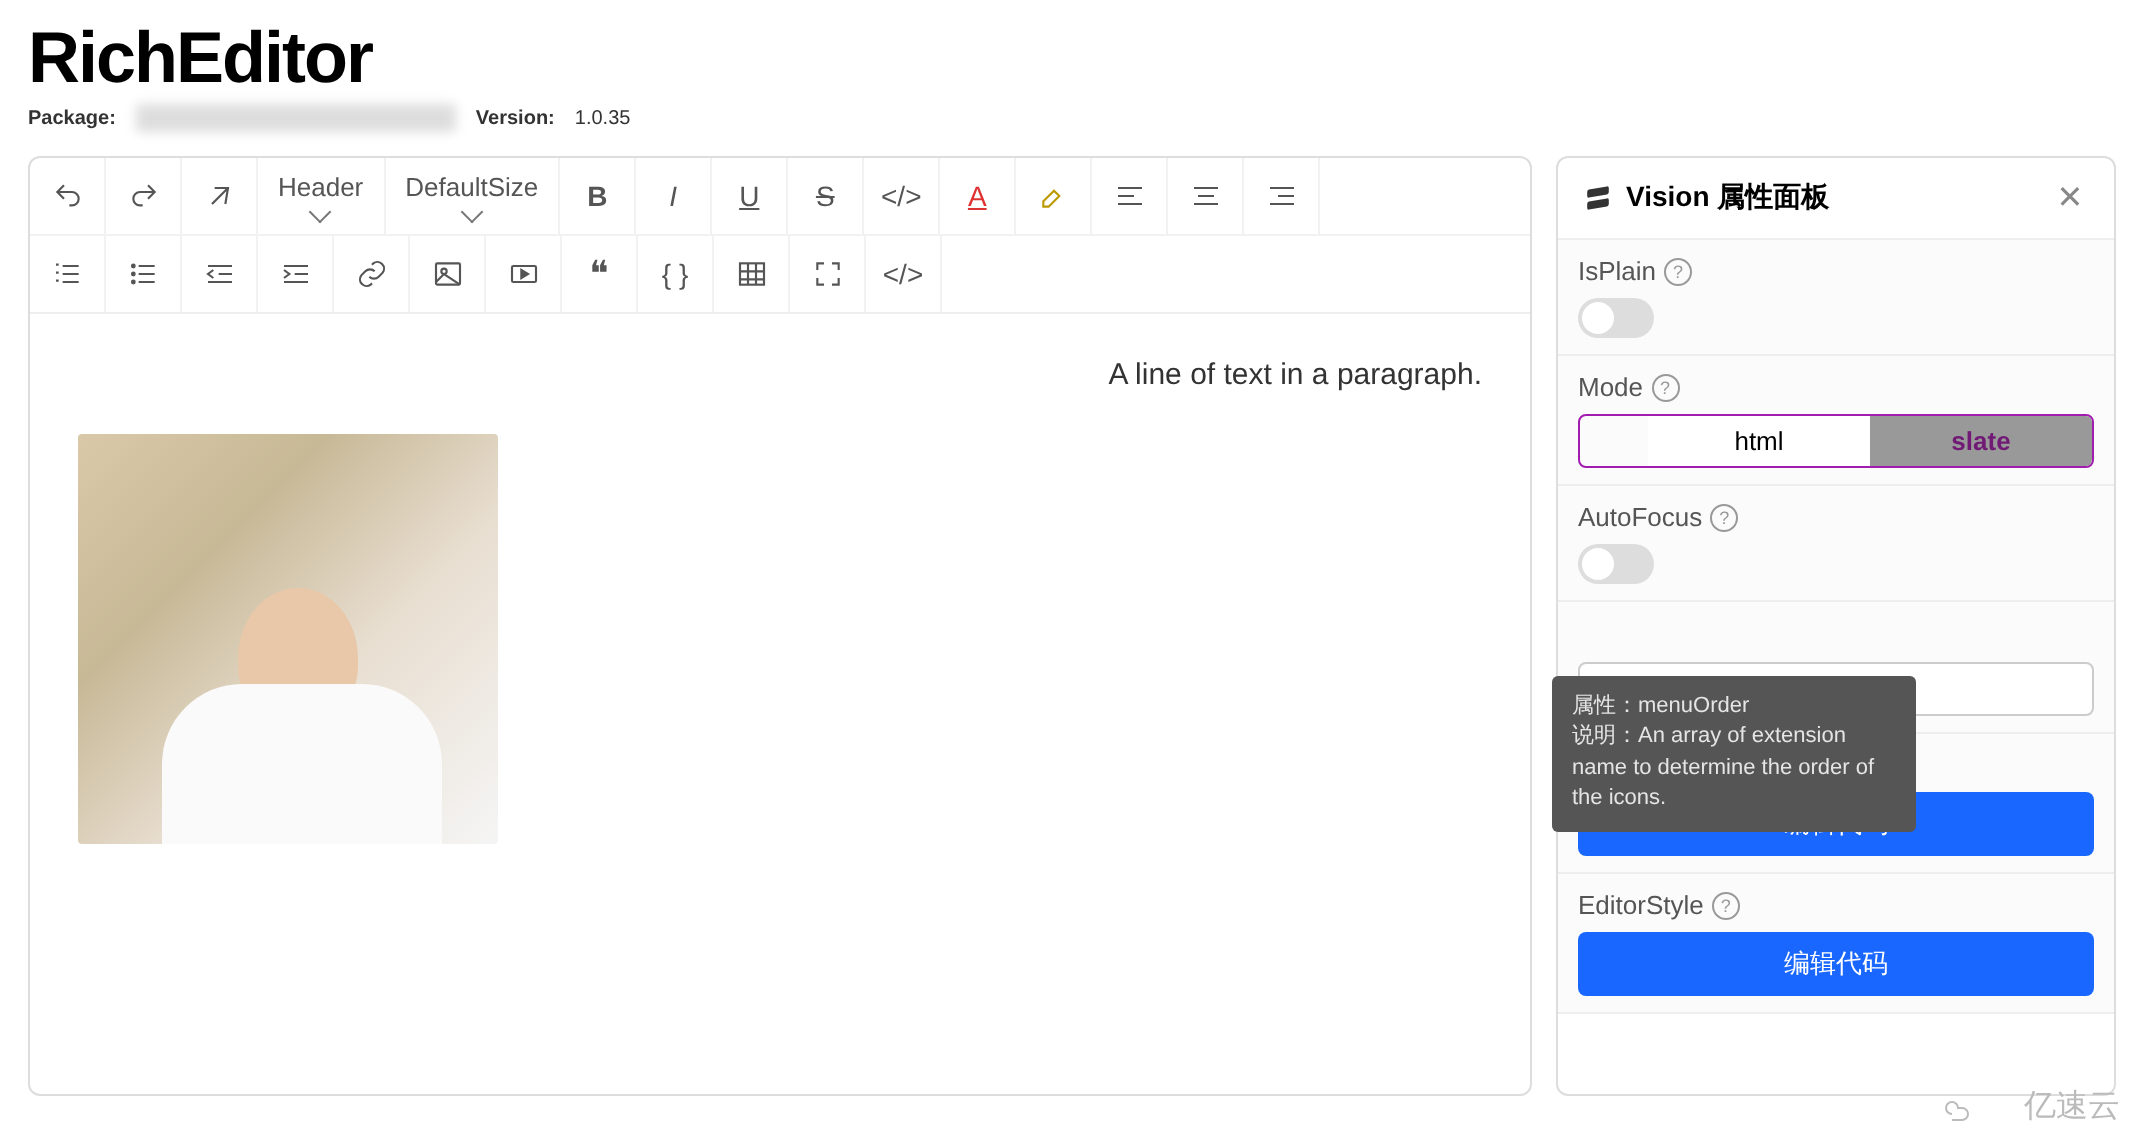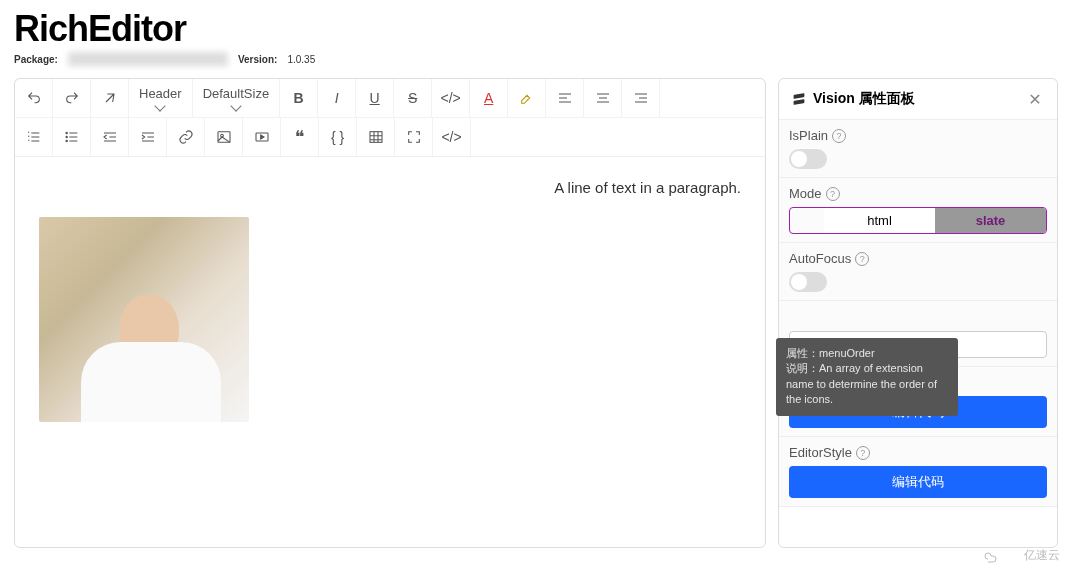--- a/index.html
+++ b/index.html
@@ -46,21 +46,21 @@
 .seg-btn { flex: 1; text-align: center; padding: 5px 0; font-size: 13px; cursor: pointer; background:#fff;}
 .seg-btn.active { background: #999; color: #701a75; font-weight: bold; }
 
 .text-input { width: 100%; border: 1px solid #ccc; border-radius: 4px; padding: 5px 8px; font-size: 13px; background:#fff;}
 
 .btn-primary { display: block; width: 100%; background: #1a67ff; color: #fff; text-align: center; border-radius: 4px; padding: 7px 6px; font-size: 13px; cursor: pointer; margin-top:0;}
 
 .tooltip { position: absolute; top: 338px; left: 776px; width: 182px; background: #555; color: #e5e5e5; font-size: 11px; padding: 8px 10px; border-radius: 3px; line-height: 1.4; z-index: 50; }
 .tooltip::after { content: ""; position: absolute; bottom: -6px; left: 82px; border: 6px solid transparent; border-top-color: #555; }
 
-.watermark { position: absolute; right: 12px; bottom: 8px; font-size: 12px; color: #bbb; display:flex;align-items:center;gap:20px;}
+.watermark { position: absolute; right: 12px; bottom: 8px; font-size: 16px; color: #bbb; display:flex;align-items:center;gap:20px;}
 .watermark svg{width:20px;height:14px;}
 
 .chev { width: 8px; height: 8px; border-right: 1.5px solid #777; border-bottom: 1.5px solid #777; transform: rotate(45deg); margin-top:-3px;}
 .stack-icon{display:inline-block;width:16px;height:14px;position:relative;}
 .stack-icon::before,.stack-icon::after{content:"";position:absolute;left:2px;width:12px;height:4px;background:#333;transform:skewY(-10deg) scaleX(.9);border-radius:1px;}
 .stack-icon::before{top:2px;}
 .stack-icon::after{top:8px;}
 </style>
 </head>
 <body>

